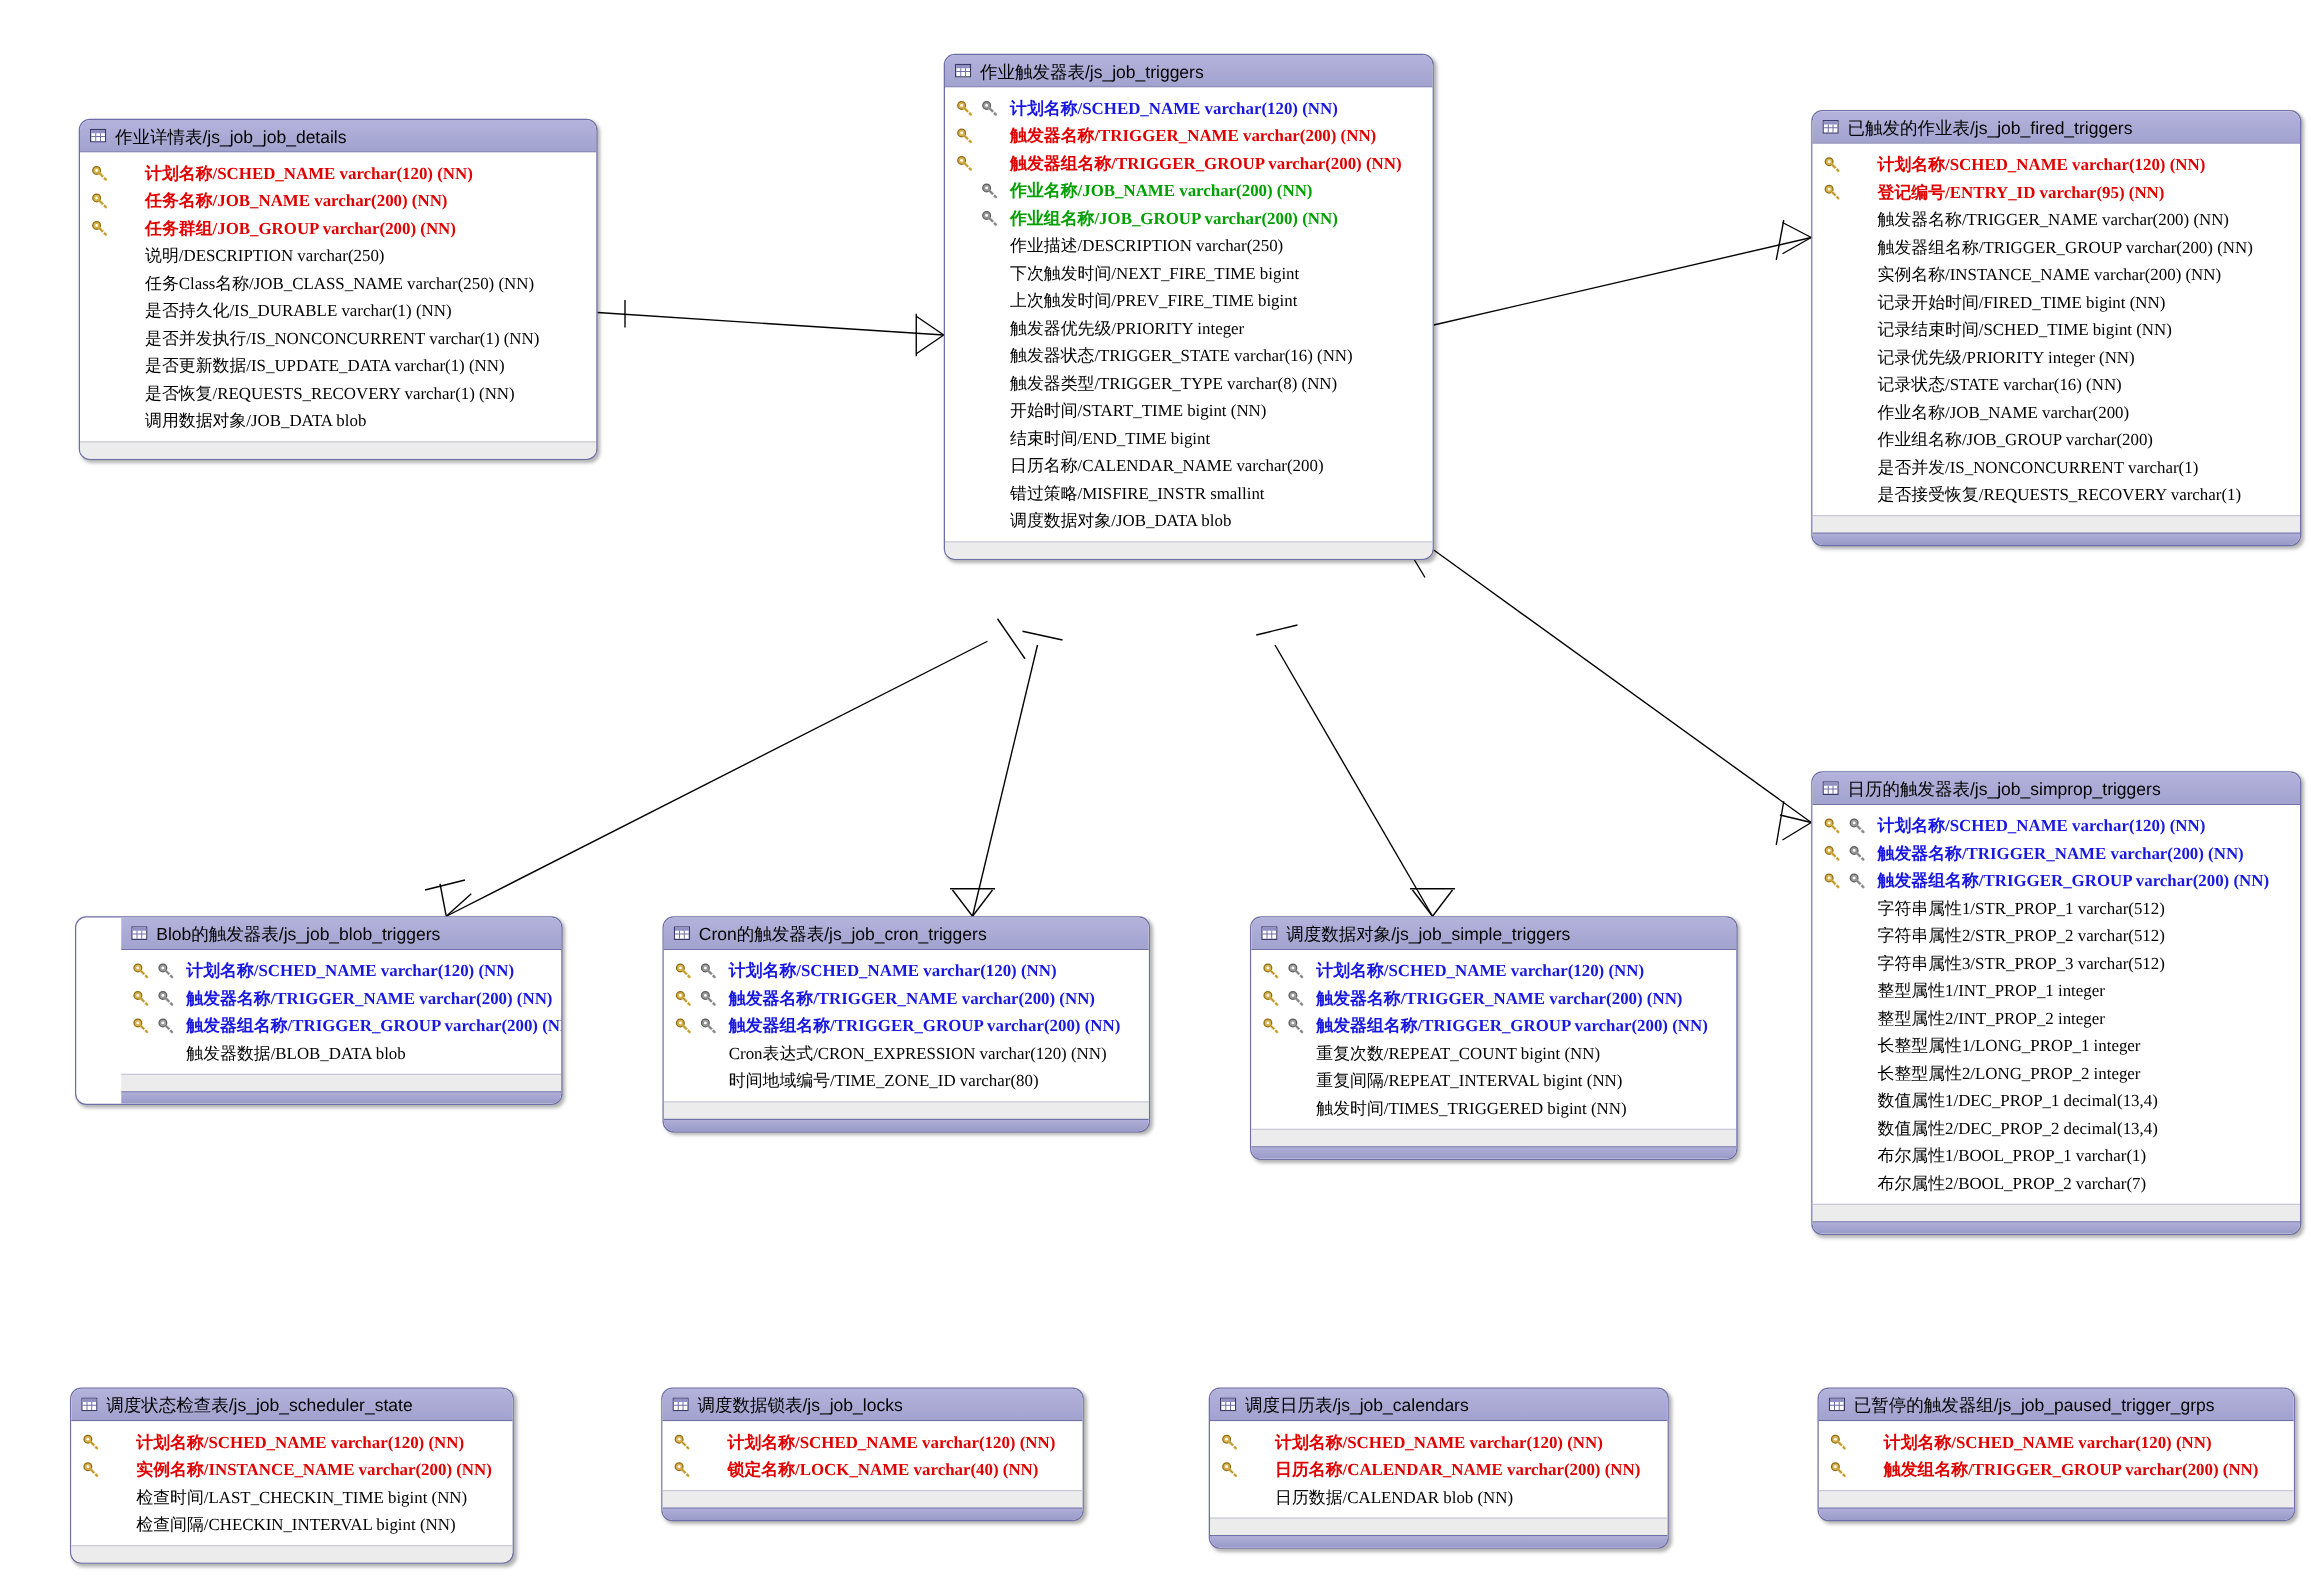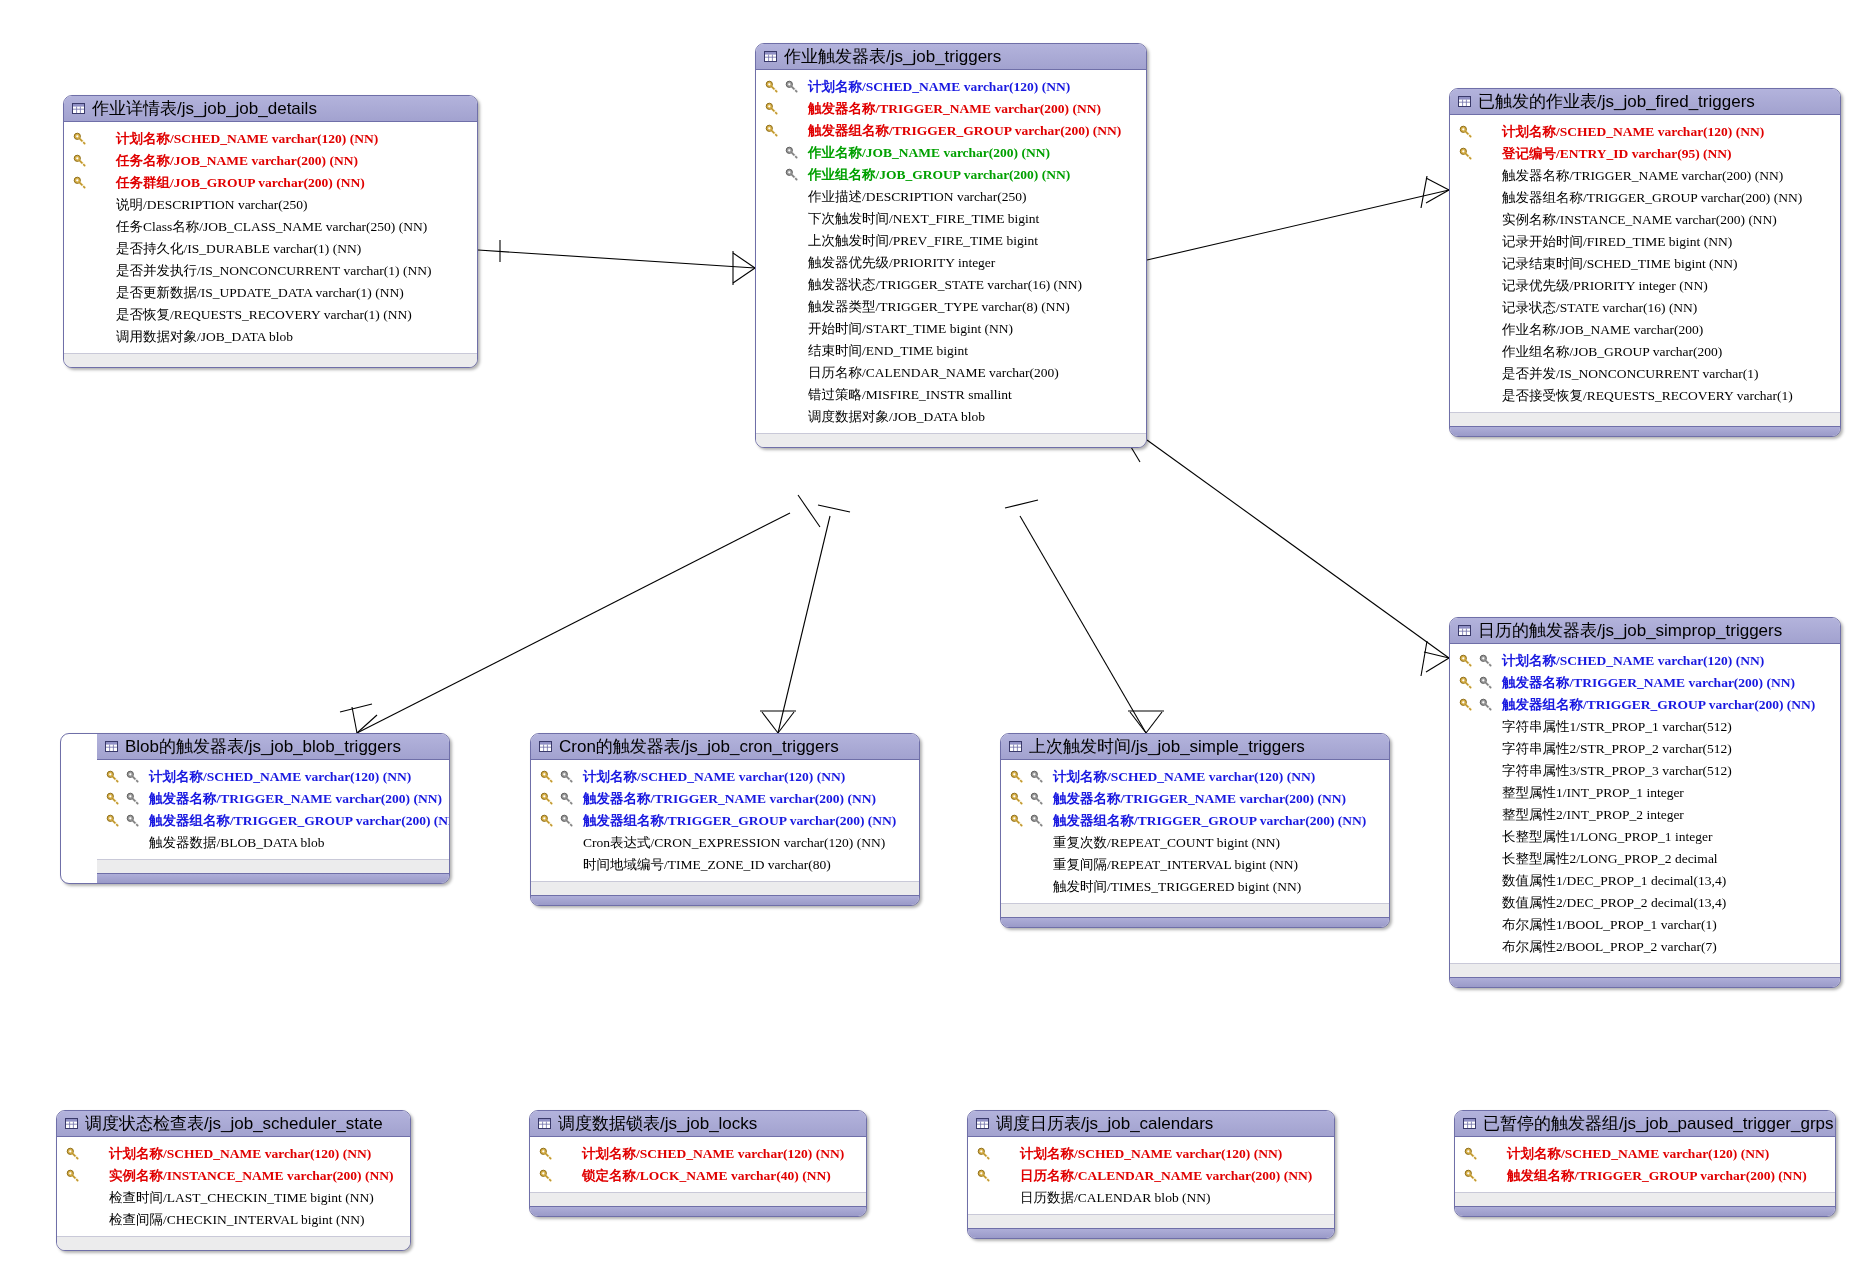--- a/index.html
+++ b/index.html
@@ -44,21 +44,21 @@
     background: #a8a8d4;
     background: linear-gradient(to bottom, #b3b3dc 0%, #a2a2cf 100%);
     border-bottom: 1px solid #6f6fa8;
     height: 26px;
     display: flex;
     align-items: center;
     padding: 0 8px;
     box-sizing: border-box;
   }
   .entity-title {
-    font-size: 17px;
+    font-size: 14px;
     color: #000000;
     white-space: nowrap;
     line-height: 1;
   }
   .table-icon {
     width: 13px;
     height: 11px;
     margin-right: 7px;
     flex: 0 0 auto;
     display: block;
@@ -597,21 +597,21 @@
           <span class="attr-label c-plain">整型属性2/INT_PROP_2 integer</span>
         </div>
         <div class="attr">
           <span class="keyslot"></span>
           <span class="keyslot"></span>
           <span class="attr-label c-plain">长整型属性1/LONG_PROP_1 integer</span>
         </div>
         <div class="attr">
           <span class="keyslot"></span>
           <span class="keyslot"></span>
-          <span class="attr-label c-plain">长整型属性2/LONG_PROP_2 decimal</span>
+          <span class="attr-label c-plain">长整型属性2/LONG_PROP_2 integer</span>
         </div>
         <div class="attr">
           <span class="keyslot"></span>
           <span class="keyslot"></span>
           <span class="attr-label c-plain">数值属性1/DEC_PROP_1 decimal(13,4)</span>
         </div>
         <div class="attr">
           <span class="keyslot"></span>
           <span class="keyslot"></span>
           <span class="attr-label c-plain">数值属性2/DEC_PROP_2 decimal(13,4)</span>
@@ -805,21 +805,21 @@
     </div>
     <div class="entity" style="left: 1000px; top: 733px; width: 390px;">
       <div class="entity-header">
         <svg class="table-icon" viewBox="0 0 13 11">
           <rect x="0.5" y="0.5" width="12" height="10" fill="#ffffff" stroke="#3a3a6a" stroke-width="1"></rect>
           <rect x="1" y="1" width="11" height="2.6" fill="#8f8fc4"></rect>
           <line x1="1" y1="6.2" x2="12" y2="6.2" stroke="#6f6fa8" stroke-width="0.8"></line>
           <line x1="4.6" y1="3.6" x2="4.6" y2="10" stroke="#6f6fa8" stroke-width="0.8"></line>
           <line x1="8.4" y1="3.6" x2="8.4" y2="10" stroke="#6f6fa8" stroke-width="0.8"></line>
         </svg>
-        <span class="entity-title">上次触发时间/js_job_simple_triggers</span>
+        <span class="entity-title">调度数据对象/js_job_simple_triggers</span>
       </div>
       <div class="entity-body">
         <div class="attr">
           <span class="keyslot">
             <svg class="keyicon" width="14" height="14" viewBox="0 0 14 14">
               <circle cx="4.3" cy="4.3" r="3.1" fill="#d8b14a" stroke="#8e6d17" stroke-width="1"></circle>
               <circle cx="4.3" cy="4.3" r="1.15" fill="#ffffff"></circle>
               <path d="M6.3 6.3 L11.6 11.6" stroke="#d8b14a" stroke-width="2.1" stroke-linecap="round"></path>
               <path d="M6.3 6.3 L11.6 11.6" stroke="#8e6d17" stroke-width="0.55" stroke-linecap="round" fill="none" opacity="0.85"></path>
               <path d="M9.1 10.6 L10.3 9.4" stroke="#ffffff" stroke-width="1.1" stroke-linecap="round"></path>

